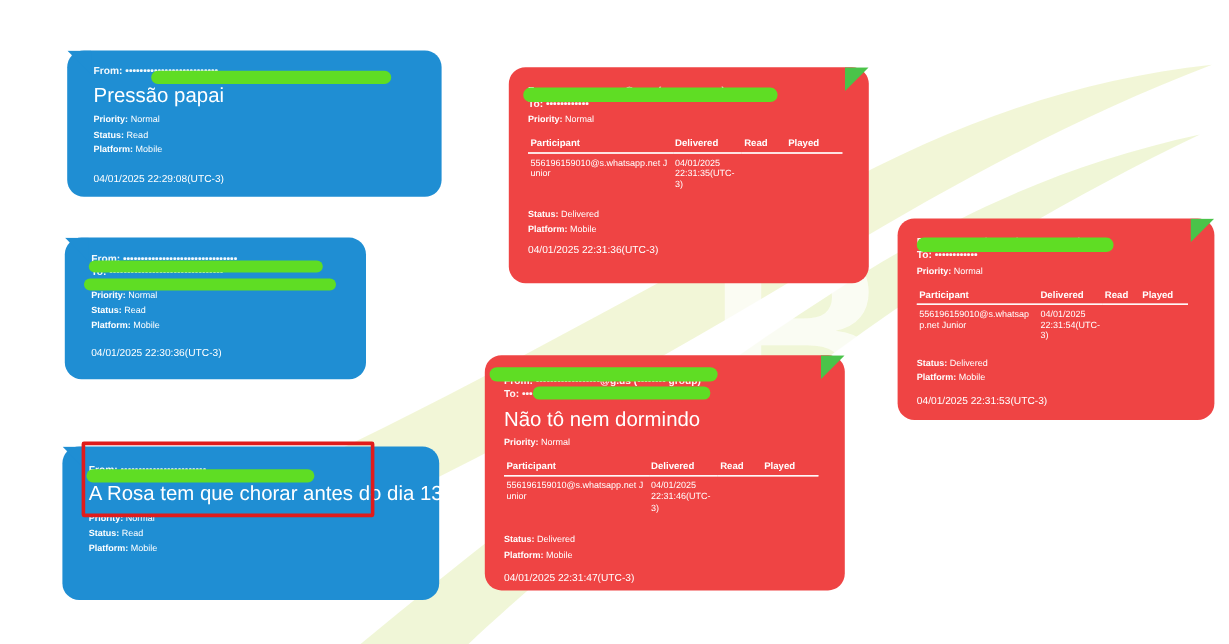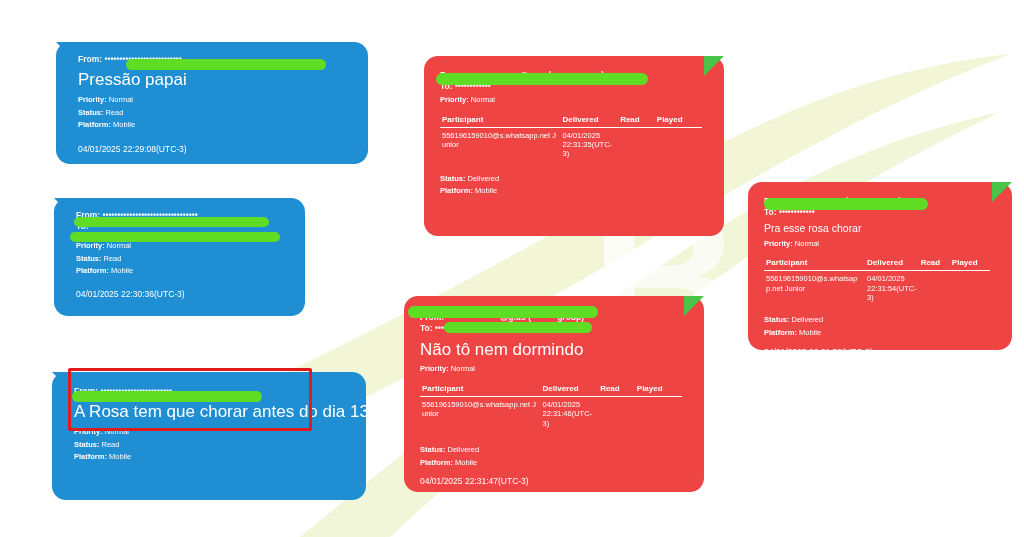--- a/index.html
+++ b/index.html
@@ -237,20 +237,21 @@
       </tbody>
     </table>
     <div class="meta soft" style="margin-top:14px;">
       <b>Status:</b>
       <span>Delivered</span>
     </div>
     <div class="meta soft">
       <b>Platform:</b>
       <span>Mobile</span>
     </div>
+    <div class="stamp soft" style="margin-top:6px;">04/01/2025 22:31:36(UTC-3)</div>
   </div>
   <div class="redact" style="left:12px;top:17px;width:212px;height:12px;"></div>
 </div>
 
 <div class="card green" id="card-5" style="left:404px;top:296px;width:300px;height:196px;padding:16px 22px 10px 16px;">
   <div class="tail"></div>
   <div class="body">
     <div class="hdr soft">From: ••••••••••••••••••@g.us (•••••••• group)</div>
     <div class="hdr soft">To: ••••••••••••</div>
     <div class="msg">Não tô nem dormindo</div>
@@ -288,21 +289,20 @@
   </div>
   <div class="redact" style="left:4px;top:10px;width:190px;height:12px;"></div>
   <div class="redact" style="left:40px;top:26px;width:148px;height:11px;"></div>
 </div>
 
 <div class="card green" id="card-6" style="left:748px;top:182px;width:264px;height:168px;padding:14px 22px 10px 16px;">
   <div class="tail"></div>
   <div class="body">
     <div class="hdr soft">From: •••••••••@g.us (•••••••• group)</div>
     <div class="hdr soft">To: ••••••••••••</div>
-    <div class="msg" style="font-size:10.5px;">Pra esse rosa chorar</div>
     <div class="meta soft">
       <b>Priority:</b>
       <span>Normal</span>
     </div>
     <table class="ptable">
       <thead>
         <tr>
           <th class="c-part">Participant</th>
           <th class="c-del">Delivered</th>
           <th class="c-read">Read</th>

